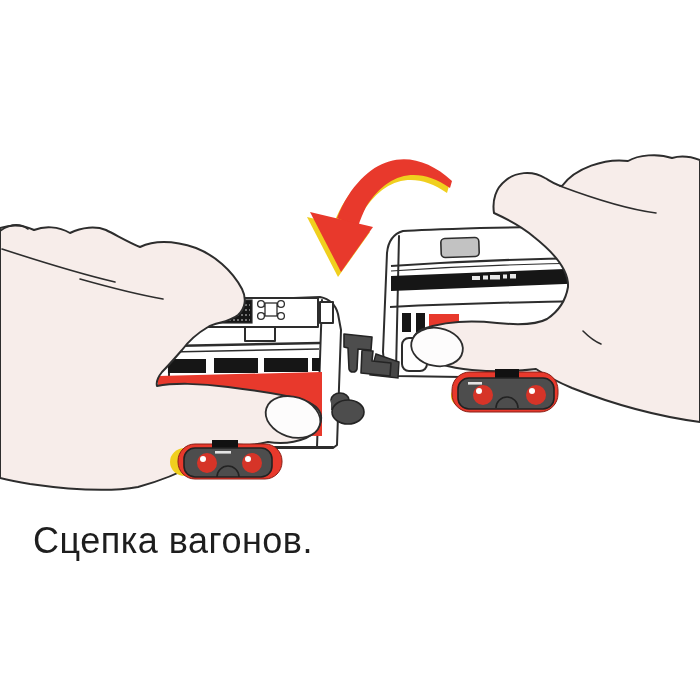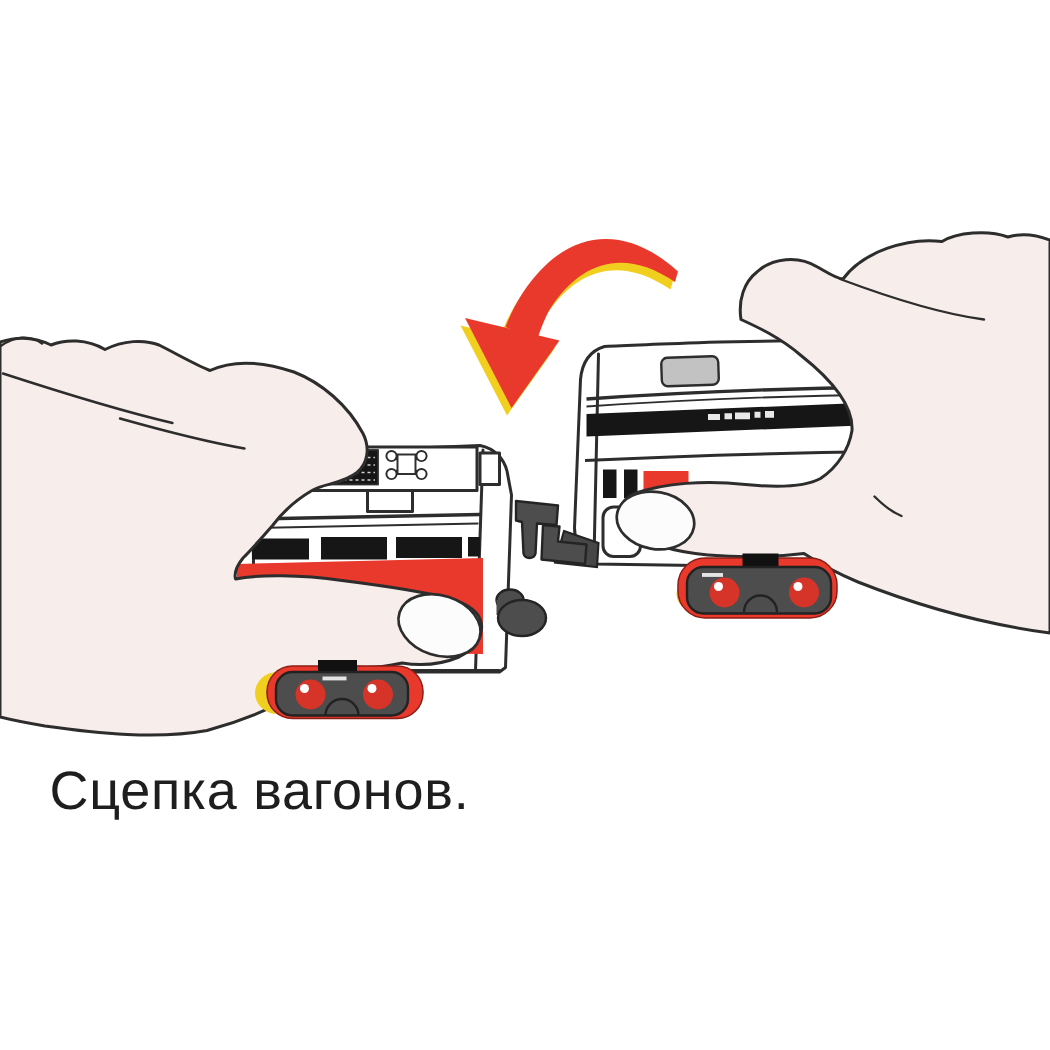--- a/index.html
+++ b/index.html
@@ -6,21 +6,21 @@
     --bg:#ffffff; --ink:#2d2d2d; --hand:#f7edea; --red:#e8392c;
     --yellow:#f0cf1e; --dark:#4d4d4d; --black:#161616; --vent:#c2c2c2; --white:#ffffff;
   }
   html,body{margin:0;padding:0;background:#fff;}
   .canvas{
     position:relative;width:700px;height:700px;background:var(--bg);
     overflow:hidden;font-family:"Liberation Sans",sans-serif;
   }
   .canvas svg{position:absolute;left:0;top:0;}
   .caption{
-    position:absolute;left:33px;top:506px;font-size:36px;letter-spacing:.5px;
+    position:absolute;left:33px;top:520px;font-size:36px;letter-spacing:.5px;
     color:#1e1e1e;font-family:"Liberation Sans",sans-serif;
   }
   .outl{stroke:var(--ink);stroke-width:2;stroke-linejoin:round;stroke-linecap:round;}
   .nofill{fill:none;}
 </style>
 </head>
 <body>
 
 <div class="canvas">
   <svg width="700" height="700" viewBox="0 0 700 700">

